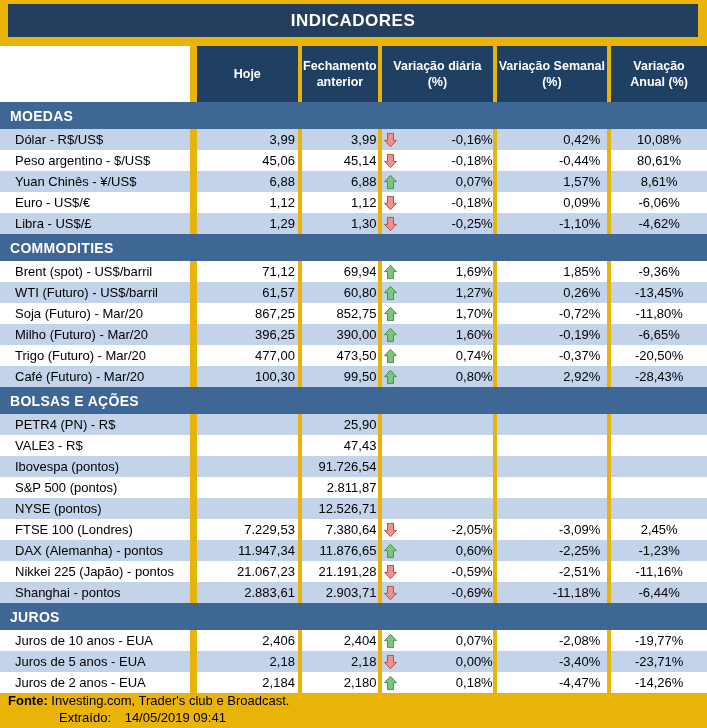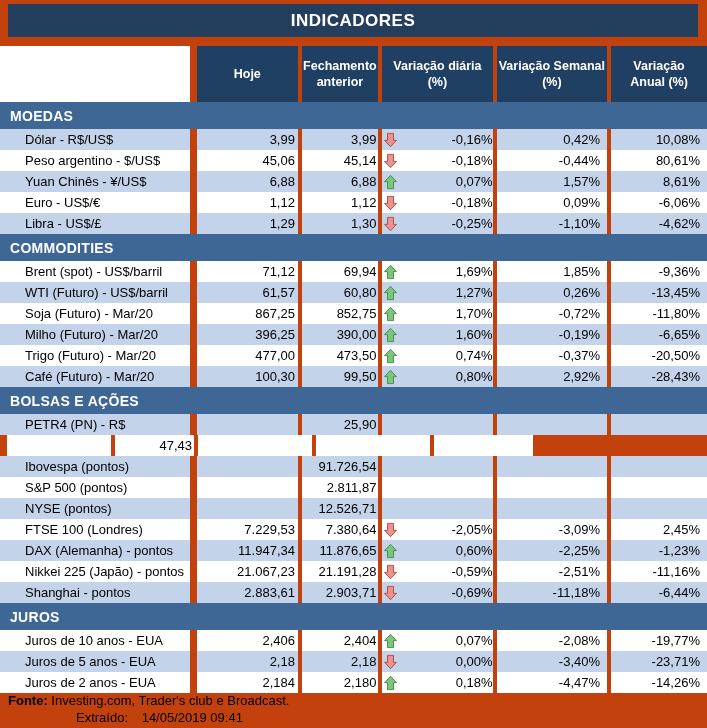--- a/index.html
+++ b/index.html
@@ -3,21 +3,21 @@
 <meta charset="utf-8">
 <style>
   * { box-sizing: border-box; margin: 0; padding: 0; }
   html, body { background: #ffffff; }
   body {
     width: 707px; height: 728px;
     font-family: "Liberation Sans", sans-serif;
     color: #000;
     overflow: hidden;
   }
-  .page { position: relative; width: 707px; height: 728px; background: #c2410c; }
+  .page { position: relative; width: 707px; height: 728px; background: #eab308; }
 
   
   .title-bar {
     position: absolute; left: 8px; top: 4px; width: 690px; height: 33px;
     background: #243E5E; color: #fff;
     display: flex; align-items: center; justify-content: center;
     font-weight: bold; font-size: 17px; letter-spacing: 0.5px;
   }
 
   
@@ -43,38 +43,38 @@
   .table-body { position: absolute; top: 102px; left: 0; width: 707px; }
   .section-bar {
     width: 707px; height: 27px; background: #3F6795; color: #fff;
     font-weight: bold; font-size: 14px;
     display: flex; align-items: center; padding-left: 10px; letter-spacing: 0.3px;
   }
   .row { height: 21px; font-size: 13px; }
   .row .cell { height: 21px; line-height: 21px; overflow: hidden; white-space: nowrap; }
   .row.blue .cell { background: #C3D3E9; }
   .row.white .cell { background: #ffffff; }
-  .cell.c-label   { padding-left: 25px; }
+  .cell.c-label   { padding-left: 15px; }
   .cell.c-hoje    { text-align: right; padding-right: 3px; }
   .cell.c-fech    { text-align: right; padding-right: 2px; }
   .cell.c-diaria  { position: relative; text-align: right; }
   .cell.c-semanal { text-align: right; padding-right: 7px; }
-  .cell.c-anual   { text-align: right; padding-right: 7px; }
+  .cell.c-anual   { text-align: center; }
 
   
   .arrow { position: absolute; left: 2px; top: 50%; transform: translateY(-50%); width: 13px; height: 15px; }
   .arrow svg { display: block; width: 13px; height: 15px; }
   .arrow.up   path { fill: #7DC57E; stroke: #3E8E41; stroke-width: 1; }
   .arrow.down svg  { transform: rotate(180deg); }
   .arrow.down path { fill: #EB938E; stroke: #B2463F; stroke-width: 1; }
 
   
   .footer { position: absolute; left: 8px; top: 692px; font-size: 13px; line-height: 17px; }
   .footer .bold { font-weight: bold; }
-  .footer-line2 { margin-left: 68px; }
+  .footer-line2 { margin-left: 51px; }
   .footer-line2 .ext-val { margin-left: 10px; }
 </style>
 </head>
 <body>
 
 <div class="page">
 
   <div class="title-bar">INDICADORES</div>
 
   <div class="header-row cols">
@@ -244,20 +244,21 @@
       </div>
       <div class="row cols blue">
         <div class="cell c-label"><span>PETR4 (PN) - R$</span></div>
         <div class="cell c-hoje"><span></span></div>
         <div class="cell c-fech"><span>25,90</span></div>
         <div class="cell c-diaria"><span></span></div>
         <div class="cell c-semanal"><span></span></div>
         <div class="cell c-anual"><span></span></div>
       </div>
       <div class="row cols white">
+        <div class="cell c-label"><span>VALE3 - R$</span></div>
         <div class="cell c-hoje"><span></span></div>
         <div class="cell c-fech"><span>47,43</span></div>
         <div class="cell c-diaria"><span></span></div>
         <div class="cell c-semanal"><span></span></div>
         <div class="cell c-anual"><span></span></div>
       </div>
       <div class="row cols blue">
         <div class="cell c-label"><span>Ibovespa (pontos)</span></div>
         <div class="cell c-hoje"><span></span></div>
         <div class="cell c-fech"><span>91.726,54</span></div>

